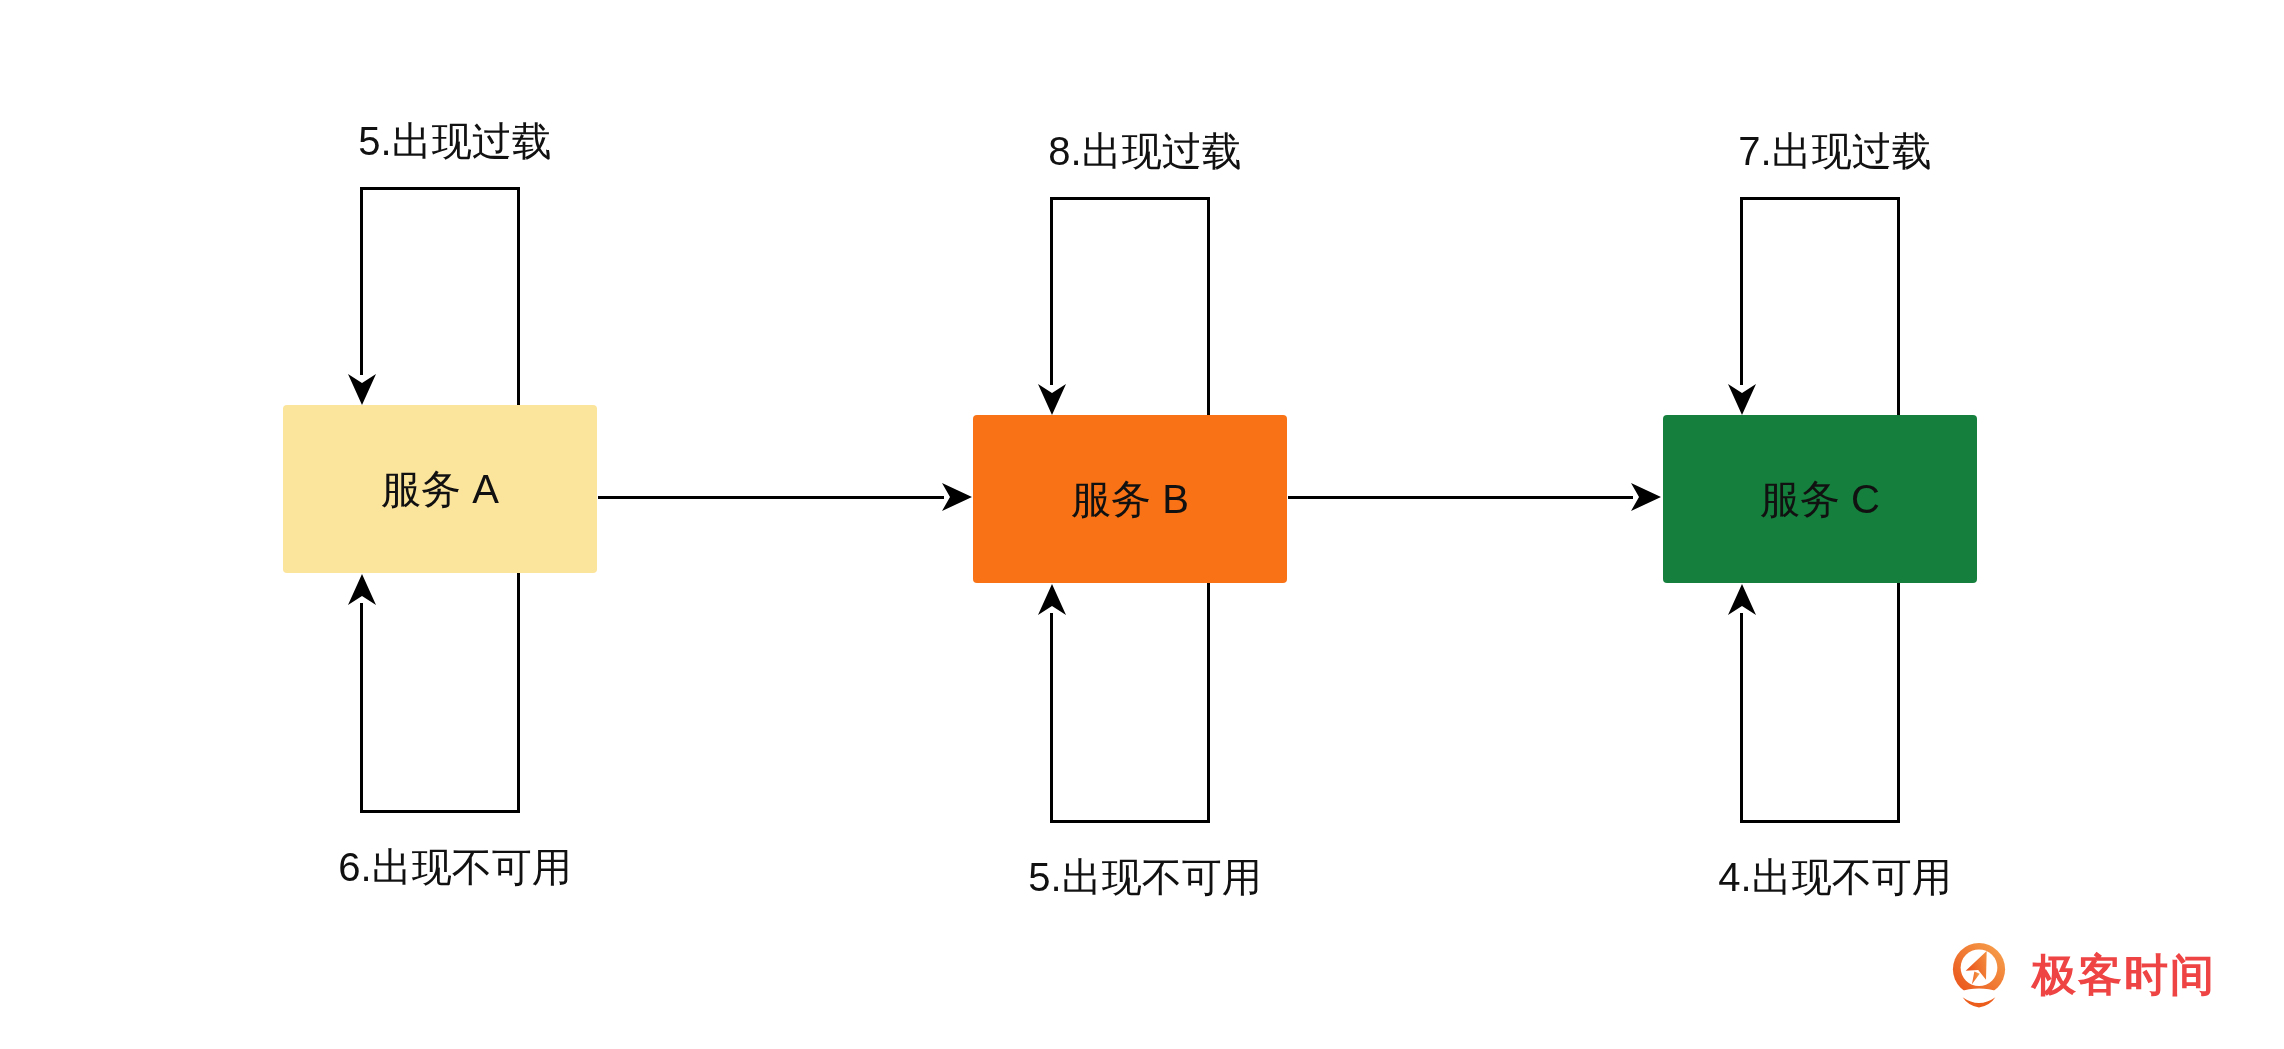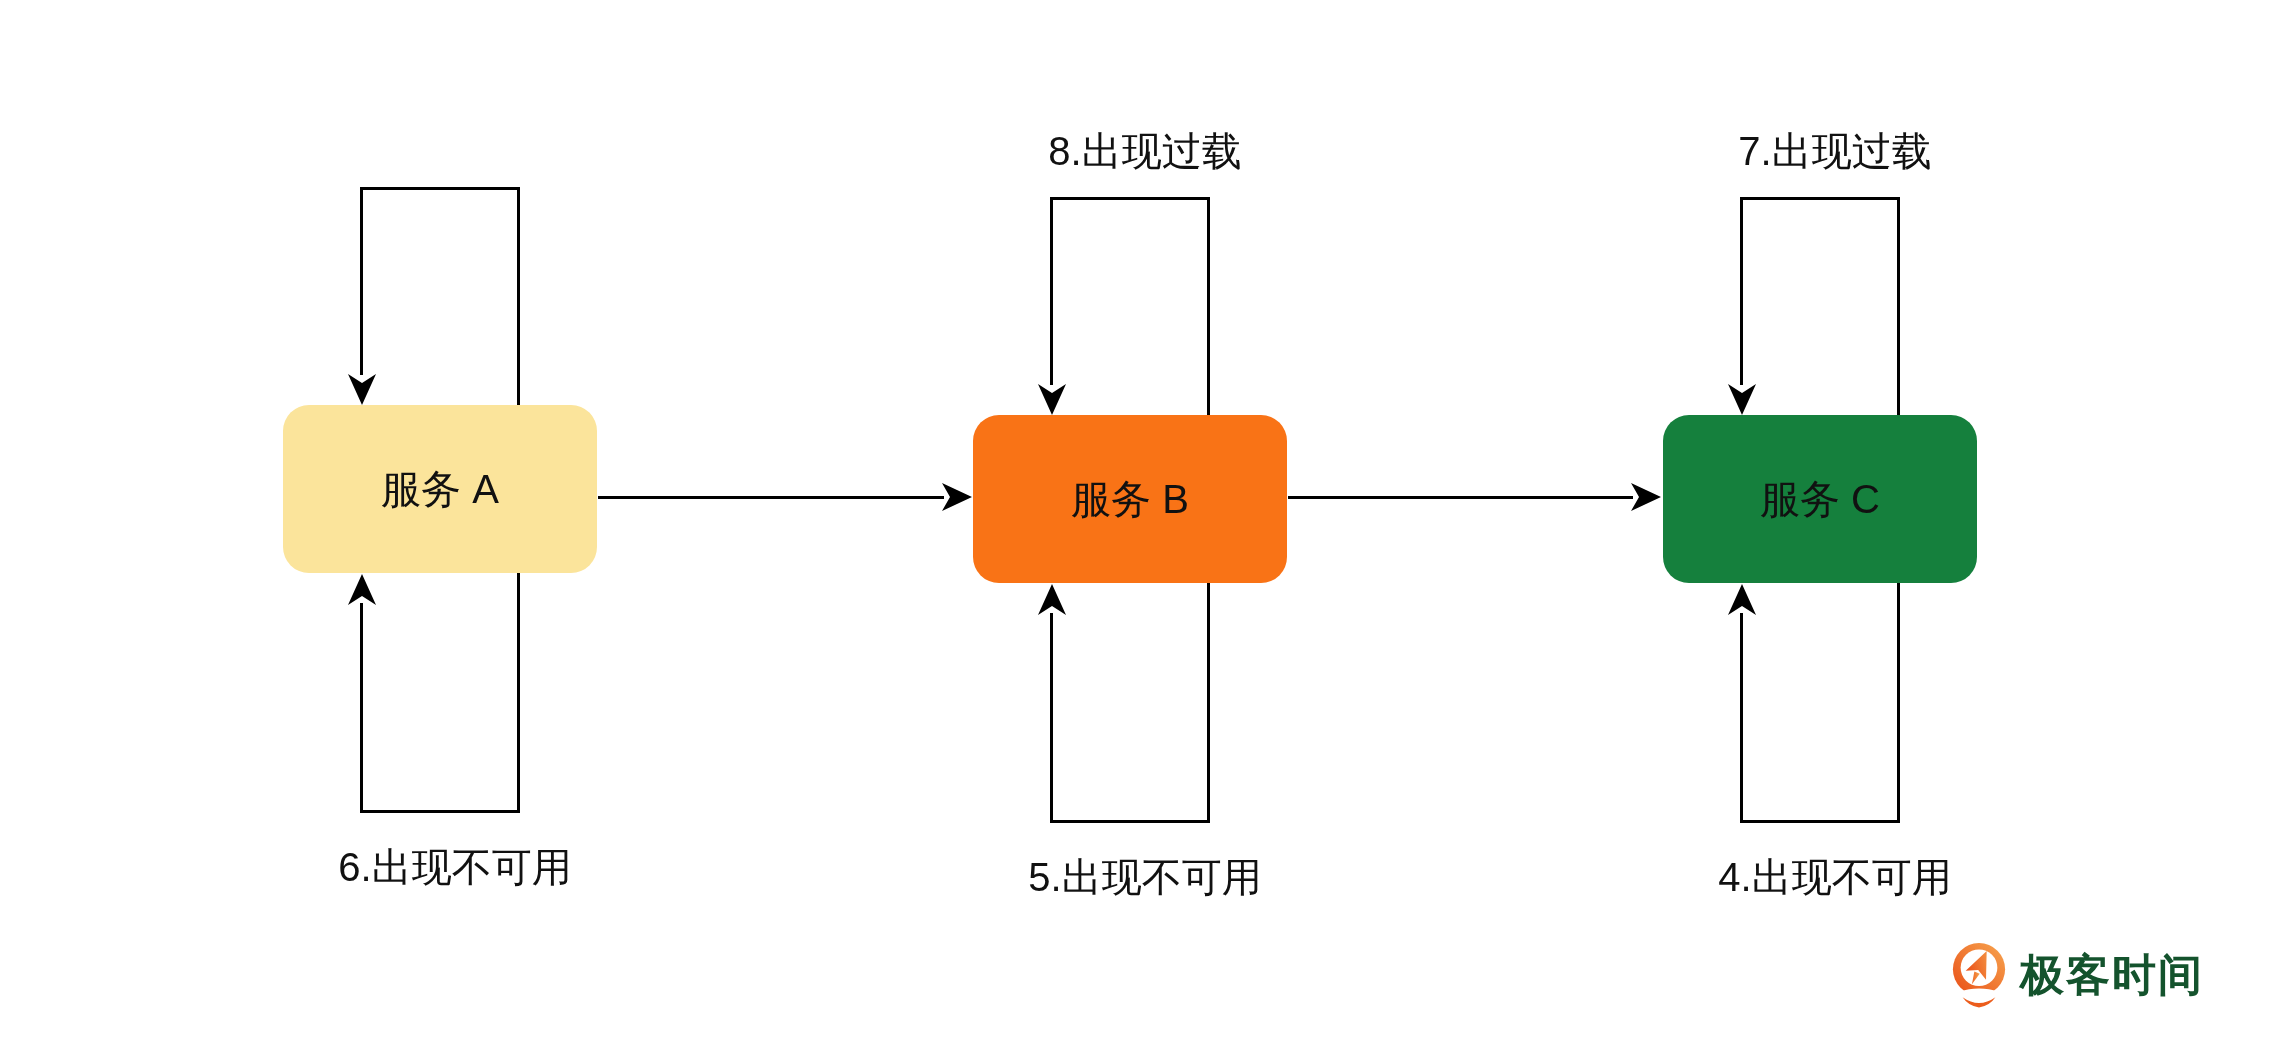--- a/index.html
+++ b/index.html
@@ -47,55 +47,56 @@
   }
   .lbl-top    { top: calc(var(--box-top) - 288px); }
   .lbl-bottom { top: calc(var(--box-top) + 438px); }
 
   .service-box {
     position: absolute;
     left: calc(var(--cx) - 157px);
     top: var(--box-top);
     width: 314px;
     height: 168px;
-    border-radius: 26px;
+    border-radius: 4px;
     display: flex;
     align-items: center;
     justify-content: center;
     font-size: 40px;
     color: #111111;
     pointer-events: auto;
   }
 
   
   .conn { position: absolute; height: 3px; background: #000000; top: 496px; }
   .conn-a-b { left: 598px;  width: 346px; }
   .conn-b-c { left: 1288px; width: 345px; }
   .arr-right { position: absolute; top: 483px; color: #000000; }
   .arr-ab { left: 942px; }
   .arr-bc { left: 1631px; }
 
   
   .logo { position: absolute; left: 1950px; top: 941px; display: flex; align-items: center; }
   .logo-text {
-    margin-left: 12px;
+    margin-left: 24px;
     font-size: 44px;
     font-weight: 600;
     letter-spacing: 2px;
-    color: #14532d;
+    color: #ef4444;
     white-space: nowrap;
     font-family: Liberation Serif, serif;
   }
 </style>
 </head>
 <body>
 
 <div class="canvas">
 
   <div class="col c0">
+    <div class="loop-label lbl-top">5.出现过载</div>
     <div class="line tl-top"></div>
     <div class="line tl-right"></div>
     <div class="line tl-left"></div>
     <svg class="arr arr-down" width="28" height="31" viewBox="0 0 28 31">
         <polygon points="0,0 14,31 28,0 14,9" fill="currentColor"></polygon>
       </svg>
 
     <div class="service-box" style="background-color: rgb(251, 228, 155);">
       <span>服务 A</span>
     </div>

